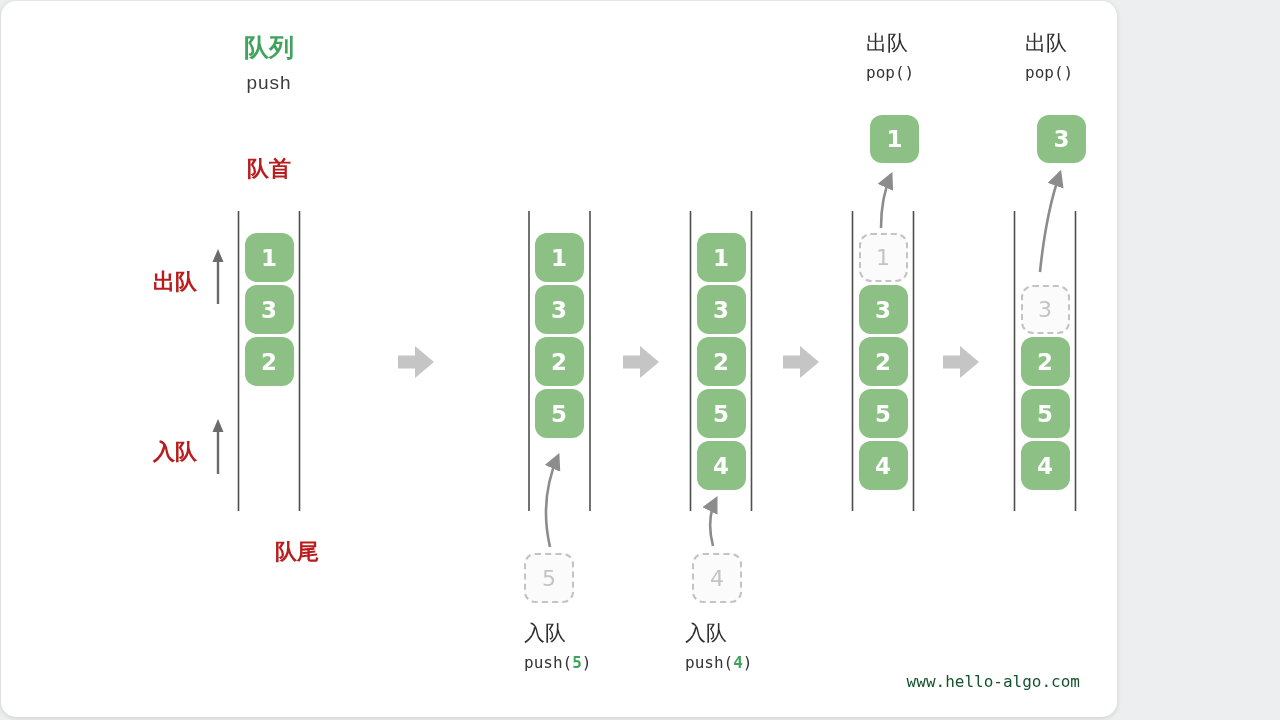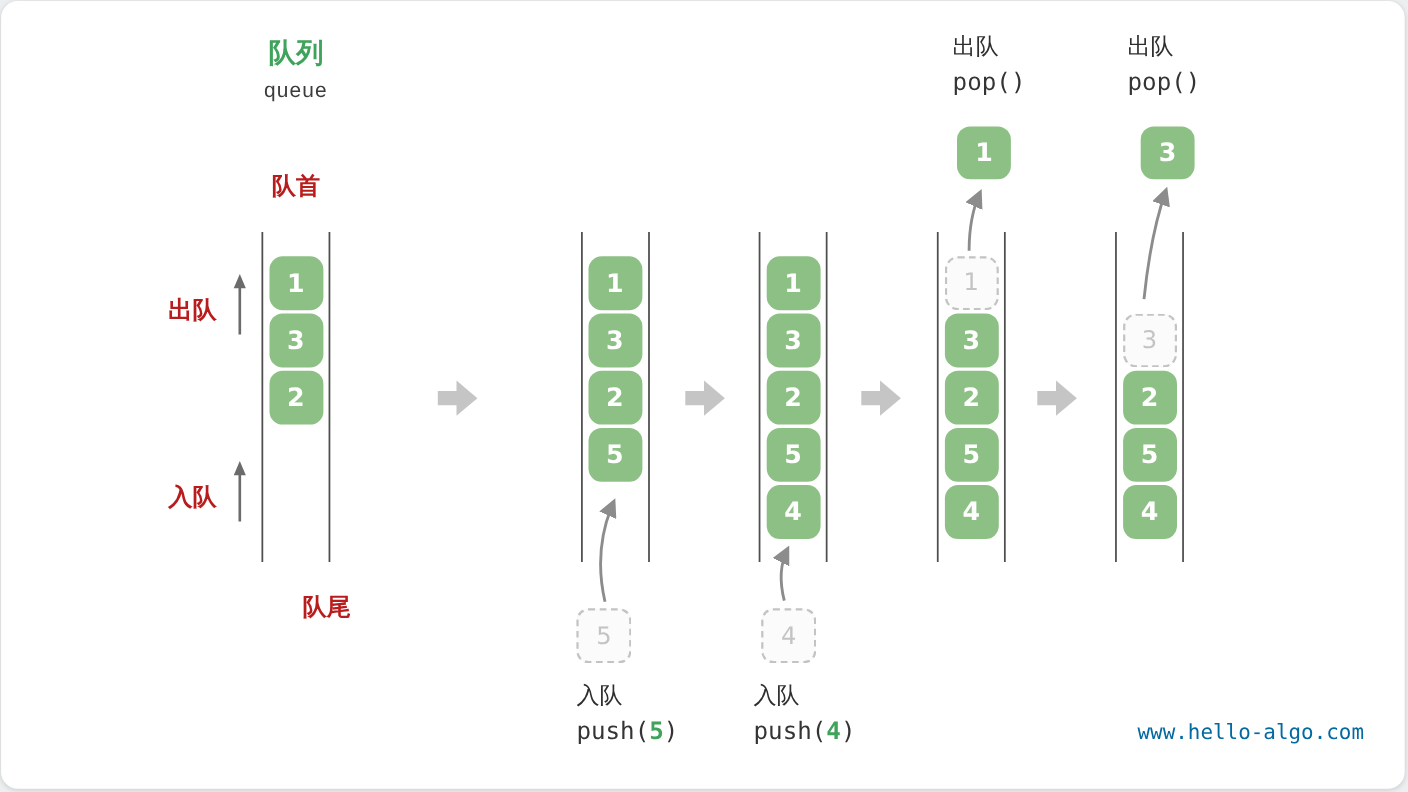--- a/index.html
+++ b/index.html
@@ -1,17 +1,17 @@
 <!DOCTYPE html>
 <html><head>
 <meta charset="utf-8">
 <style>
   html,body{margin:0;padding:0;width:1280px;height:720px;background:#eceeef;
     font-family:"Liberation Sans","DejaVu Sans",sans-serif;}
-  #card{position:absolute;left:1px;top:1px;width:1276px;height:716px;background:#ffffff;
+  #card{position:absolute;left:1px;top:1px;width:1116px;height:716px;background:#ffffff;
     border-radius:15px;box-shadow:0 1px 5px rgba(0,0,0,.14);overflow:hidden;}
   #overlay{position:absolute;left:0;top:0;width:1278px;height:718px;pointer-events:none;}
 
   .abs{position:absolute;}
 
   
   .title-zh{left:218px;top:30px;width:100px;text-align:center;font-size:25px;font-weight:bold;color:#3FA35B;}
   .title-en{left:208px;top:71px;width:120px;text-align:center;font-size:19px;letter-spacing:1px;color:#3c3c3c;}
   .lbl{color:#b91c1c;font-weight:bold;font-size:22px;}
   .front-lbl{left:218px;top:153px;width:100px;text-align:center;}
@@ -23,25 +23,25 @@
   .cell{width:49px;height:49px;border-radius:12px;background:#8DC084;color:#ffffff;
     display:flex;align-items:center;justify-content:center;
     font-family:"DejaVu Sans",sans-serif;font-size:23px;font-weight:bold;}
   .ghost{background:#fbfbfb;border:2px dashed #c3c3c3;box-sizing:border-box;
     color:#c4c4c4;font-weight:normal;font-size:22px;}
   .staged{width:50px;height:50px;border-radius:11px;}
 
   
   .op{line-height:1;}
   .op .zh{font-size:21px;color:#2e2e2e;display:block;margin-bottom:12px;}
-  .code{font-family:"DejaVu Sans Mono","Liberation Mono",monospace;font-size:22px;color:#343434;}
+  .code{font-family:"DejaVu Sans Mono","Liberation Mono",monospace;font-size:16px;color:#343434;}
   .code .g{color:#3FA35B;font-weight:bold;}
 
-  .watermark{right:37px;bottom:40px;font-family:"DejaVu Sans Mono","Liberation Mono",monospace;
-    font-size:19px;color:#0369a1;}
+  .watermark{right:37px;bottom:26px;font-family:"DejaVu Sans Mono","Liberation Mono",monospace;
+    font-size:16px;color:#14532d;}
 </style>
 </head>
 <body>
 
 <div id="card">
 
   <svg id="overlay" viewBox="0 0 1278 718">
     <defs>
       <marker id="ah" viewBox="0 0 10 10" refX="8" refY="5" markerWidth="6.5" markerHeight="6.5" orient="auto">
         <path d="M0,0 L10,5 L0,10 z" fill="#8c8c8c"></path>
@@ -77,21 +77,21 @@
 
     <g stroke="#8c8c8c" stroke-width="2.6" fill="none">
       <path d="M 549 546 Q 538 498 557 455" marker-end="url(#ah)"></path>
       <path d="M 712 545 Q 705 518 715 498" marker-end="url(#ah)"></path>
       <path d="M 880 227 Q 880 196 890 174" marker-end="url(#ah)"></path>
       <path d="M 1039 271 Q 1045 212 1059 172" marker-end="url(#ah)"></path>
     </g>
   </svg>
 
   <div class="abs title-zh">队列</div>
-  <div class="abs title-en">queue</div>
+  <div class="abs title-en">push</div>
 
   <div class="abs lbl front-lbl">队首</div>
   <div class="abs lbl rear-lbl">队尾</div>
   <div class="abs lbl deq-lbl">出队</div>
   <div class="abs lbl enq-lbl">入队</div>
 
   <div class="abs cell" style="left:243.5px;top:232px">1</div>
   <div class="abs cell" style="left:243.5px;top:284px">3</div>
   <div class="abs cell" style="left:243.5px;top:336px">2</div>
 

